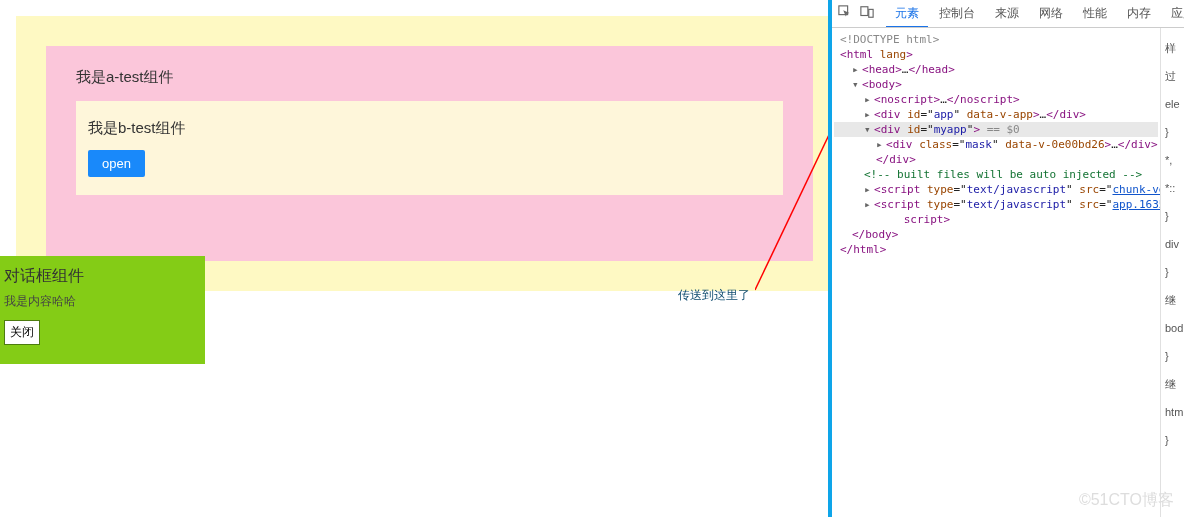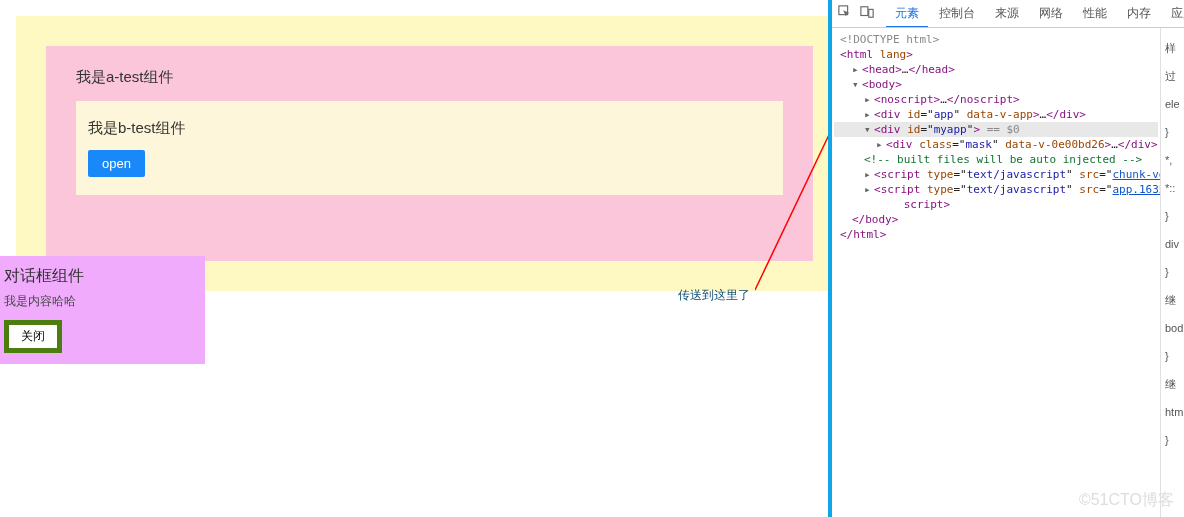--- a/index.html
+++ b/index.html
@@ -52,38 +52,38 @@
       border-radius: 2px;
       padding: 6px 14px;
       font-size: 13px;
       cursor: pointer;
     }
     .dialog-area {
       position: absolute;
       left: 0;
       top: 256px;
       width: 205px;
-      background: #f0abfc;
+      background: #84cc16;
       padding: 10px 8px 12px 4px;
       height: 108px;
     }
     .dialog-title {
       font-size: 16px;
       color: #333;
       margin-bottom: 6px;
     }
     .dialog-body {
       font-size: 12px;
       color: #444;
       margin-bottom: 10px;
     }
     .close-btn {
       background: #fff;
-      border: 5px solid #4d7c0f;
-      padding: 3px 12px;
+      border: 1px solid #4d7c0f;
+      padding: 3px 5px;
       font-size: 12px;
       cursor: pointer;
     }
     .red-text {
       position: absolute;
       color: #0c4a6e;
       font-size: 12px;
       left: 678px;
       top: 287px;
     }
@@ -245,20 +245,21 @@
   <div class="elements-body">
     <div class="tree-area">
       <div class="tree-line p0"><span class="doct">&lt;!DOCTYPE html&gt;</span></div>
       <div class="tree-line p0"><span class="tag">&lt;<span>html</span></span> <span class="attr-n">lang</span><span class="tag">&gt;</span></div>
       <div class="tree-line p1"><span class="tri">▸</span><span class="tag">&lt;<span>head</span>&gt;</span>…<span class="tag">&lt;/<span>head</span>&gt;</span></div>
       <div class="tree-line p1"><span class="tri">▾</span><span class="tag">&lt;<span>body</span>&gt;</span></div>
       <div class="tree-line p2"><span class="tri">▸</span><span class="tag">&lt;<span>noscript</span>&gt;</span>…<span class="tag">&lt;/<span>noscript</span>&gt;</span></div>
       <div class="tree-line p2"><span class="tri">▸</span><span class="tag">&lt;<span>div</span></span> <span class="attr-n">id</span>="<span class="attr-v">app</span>" <span class="attr-n">data-v-app</span><span class="tag">&gt;</span>…<span class="tag">&lt;/<span>div</span>&gt;</span></div>
       <div class="tree-line p2 sel-line"><span class="tri">▾</span><span class="tag">&lt;<span>div</span></span> <span class="attr-n">id</span>="<span class="attr-v">myapp</span>"<span class="tag">&gt;</span> <span class="sel-after">== $0</span></div>
       <div class="tree-line p3"><span class="tri">▸</span><span class="tag">&lt;<span>div</span></span> <span class="attr-n">class</span>="<span class="attr-v">mask</span>" <span class="attr-n">data-v-0e00bd26</span><span class="tag">&gt;</span>…<span class="tag">&lt;/<span>div</span>&gt;</span></div>
+      <div class="tree-line p3"><span class="tag">&lt;/<span>div</span>&gt;</span></div>
       <div class="tree-line p2"><span class="comment">&lt;!--<span> built files will be auto injected </span>--&gt;</span></div>
       <div class="tree-line p2"><span class="tri">▸</span><span class="tag">&lt;<span>script</span></span> <span class="attr-n">type</span>="<span class="attr-v">text/javascript</span>" <span class="attr-n">src</span>="<span class="link">chunk-vendors.1635772161650.js</span>"</div>
       <div class="tree-line p2"><span class="tri">▸</span><span class="tag">&lt;<span>script</span></span> <span class="attr-n">type</span>="<span class="attr-v">text/javascript</span>" <span class="attr-n">src</span>="<span class="link">app.1635772161650.js</span>"<span class="tag">&gt;&lt;/<br>&nbsp;&nbsp;&nbsp;&nbsp;&nbsp;&nbsp;<span>script</span>&gt;</span></div>
       <div class="tree-line p1"><span class="tag">&lt;/<span>body</span>&gt;</span></div>
       <div class="tree-line p0"><span class="tag">&lt;/<span>html</span>&gt;</span></div>
     </div>
     <div class="styles-col">
       <div>样</div>
       <div>过</div>
       <div>ele</div>

